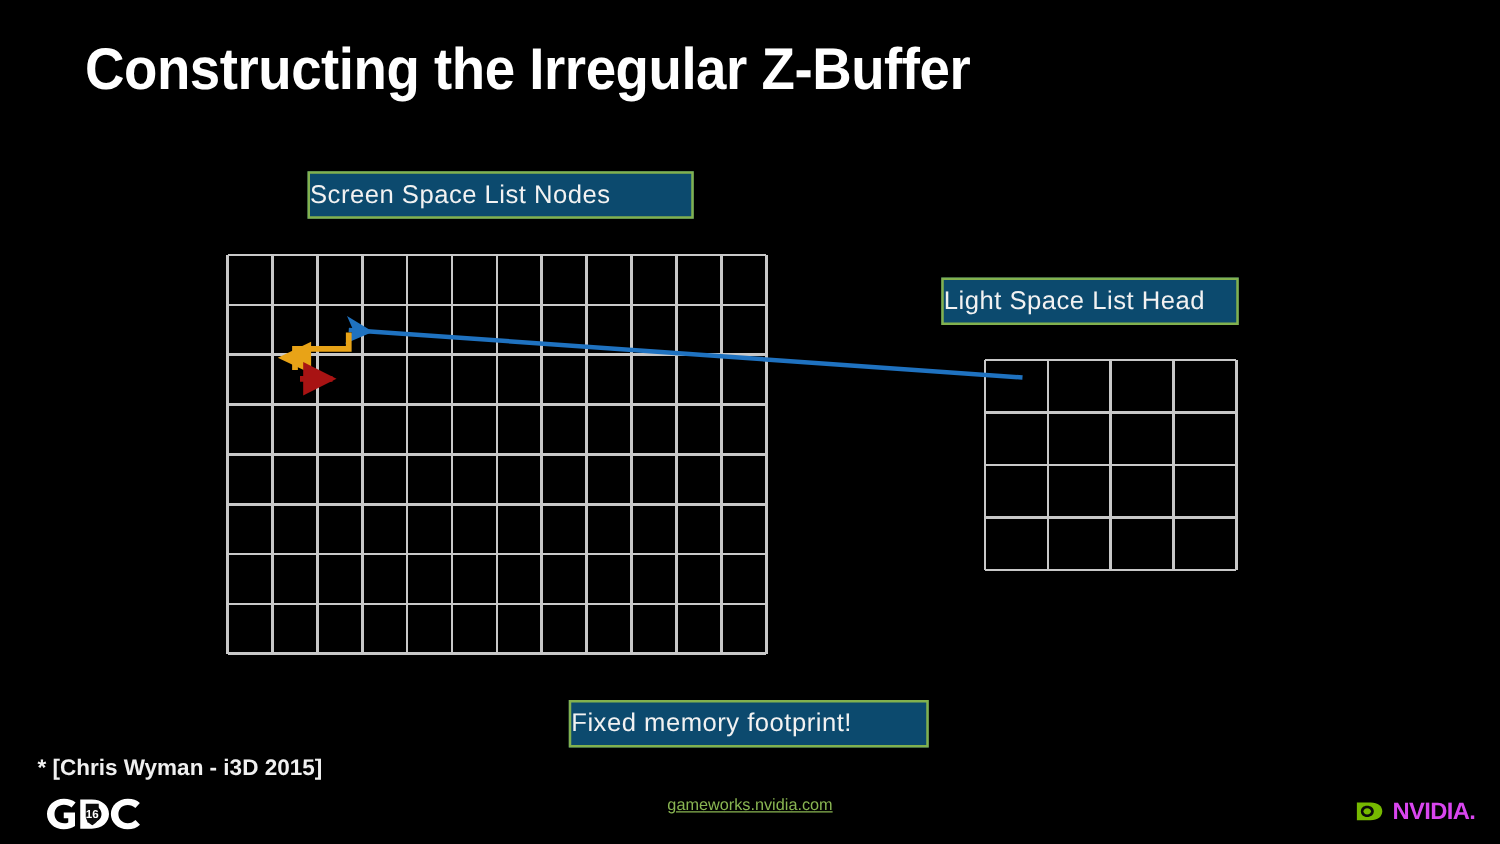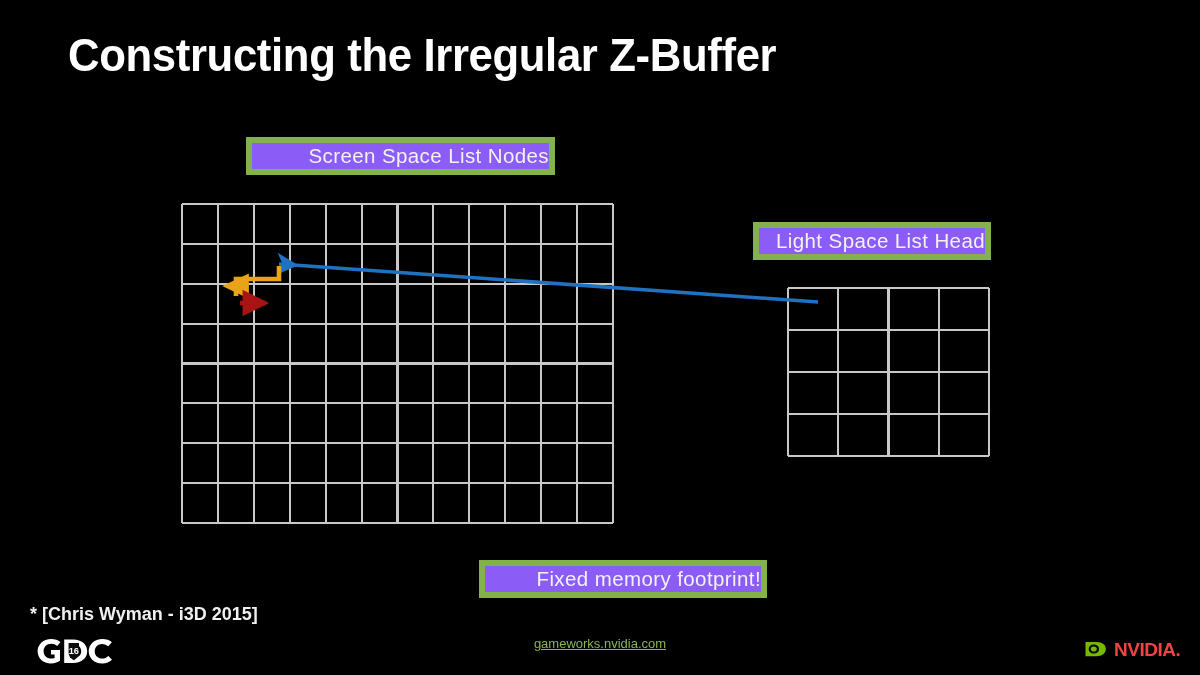--- a/index.html
+++ b/index.html
@@ -36,28 +36,28 @@
     white-space: nowrap;
     transform: scaleX(0.93);
     transform-origin: left top;
     font-family: "Liberation Sans", sans-serif;
   }
 
   
   .callout {
     position: absolute;
     box-sizing: border-box;
-    border: 6px solid #f0abfc;
-    background: #8b5cf6;
+    border: 2px solid #f0abfc;
+    background: #0c4a6e;
     color: #f2f2f2;
     font-size: 20.5px;
     font-family: "Liberation Sans", sans-serif;
     display: flex;
     align-items: center;
-    justify-content: flex-end;
+    justify-content: flex-start;
     white-space: nowrap;
     letter-spacing: 0.4px;
   }
   #callout-screen-space {
     left: 246px;
     top: 137px;
     width: 309px;
     height: 38px;
   }
   #callout-light-space {
@@ -121,21 +121,21 @@
     position: absolute;
     left: 1084px;
     top: 636px;
     width: 104px;
     height: 26px;
     display: flex;
     align-items: center;
     gap: 6px;
   }
   #nvidia-wordmark {
-    color: #ef4444;
+    color: #d946ef;
     font-size: 19px;
     font-weight: bold;
     letter-spacing: -0.5px;
     font-family: "Liberation Sans", sans-serif;
     line-height: 1;
   }
 </style>
 </head>
 <body>
 
@@ -144,21 +144,21 @@
   <div id="slide-title">Constructing the Irregular Z-Buffer</div>
 
   <div class="callout" id="callout-screen-space" style="border-color: rgb(130, 177, 78);">
     <span>Screen Space List Nodes</span>
   </div>
 
   <div class="callout" id="callout-light-space" style="border-color: rgb(130, 177, 78);">
     <span>Light Space List Head</span>
   </div>
 
-  <div class="callout" id="callout-footprint" style="border-color: rgb(130, 177, 78); margin-left: 24px;">
+  <div class="callout" id="callout-footprint" style="border-color: rgb(130, 177, 78);">
     <span>Fixed memory footprint!</span>
   </div>
 
   <svg id="diagram-layer" viewBox="0 0 1200 675">
     <defs>
       <marker id="mk-blue" markerWidth="7" markerHeight="7" refX="5.6" refY="3.5" orient="auto" markerUnits="strokeWidth">
         <path d="M6.2,0.4 L0.2,3.5 L6.2,6.6 L4.6,3.5 Z" fill="#1f72c0"></path>
       </marker>
       <marker id="mk-orange" markerWidth="6.4" markerHeight="6.4" refX="5.2" refY="3.2" orient="auto" markerUnits="strokeWidth">
         <path d="M0.3,0.4 L5.8,0.4 L3.05,6.2 Z" fill="#e8a317"></path>

